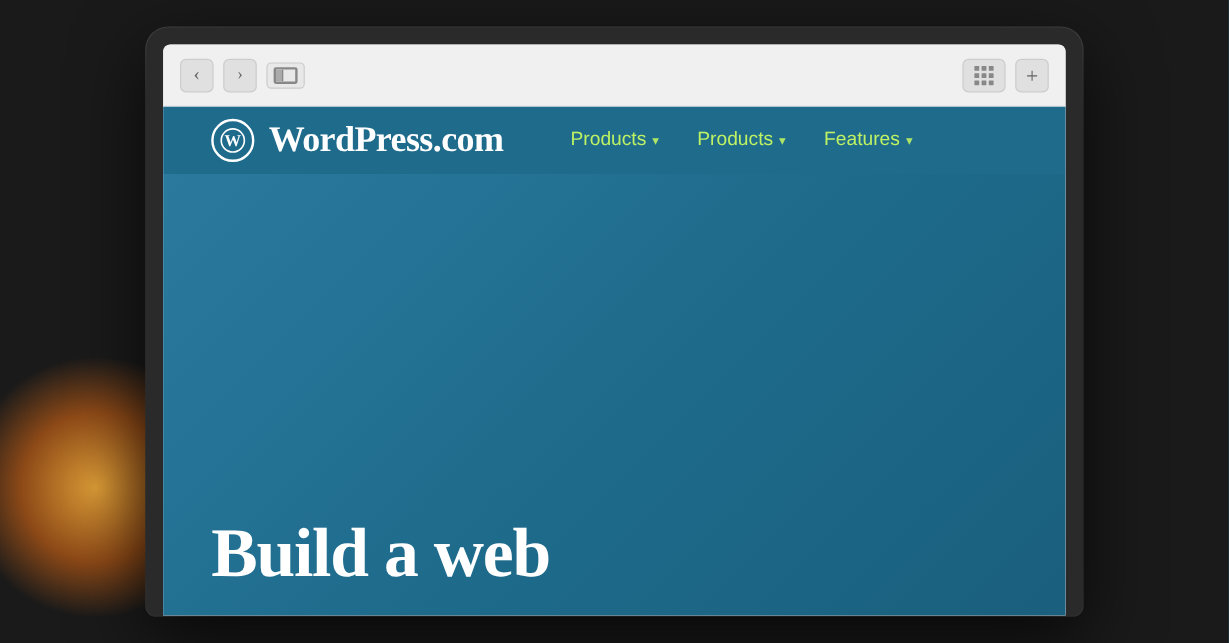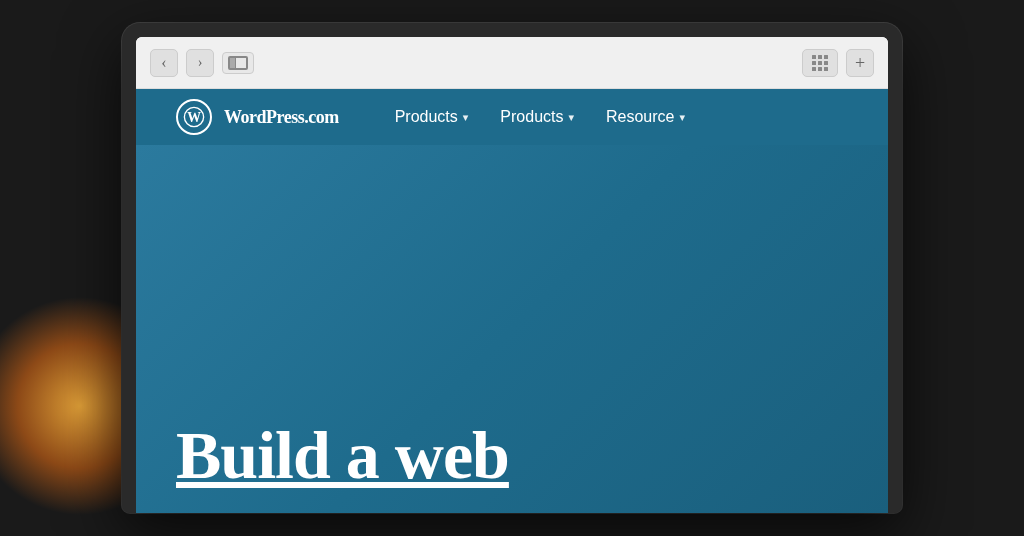--- a/index.html
+++ b/index.html
@@ -184,28 +184,28 @@
       display: flex;
       align-items: center;
       justify-content: center;
       color: white;
       font-size: 20px;
       font-weight: bold;
     }
 
     .wp-site-name {
       color: white;
-      font-size: 18px;
+      font-size: 30px;
       font-weight: 600;
       font-family: 'Georgia', serif;
       letter-spacing: -0.5px;
     }
 
     .nav-item {
-      color: #ffffff;
+      color: #bef264;
       font-size: 16px;
       font-family: -apple-system, BlinkMacSystemFont, 'Segoe UI', sans-serif;
       padding: 0 16px;
       height: 100%;
       display: flex;
       align-items: center;
       gap: 5px;
       cursor: pointer;
       white-space: nowrap;
     }
@@ -219,27 +219,26 @@
     .hero-section {
       flex: 1;
       display: flex;
       align-items: flex-end;
       padding: 30px 40px 20px 40px;
       background: linear-gradient(135deg, #2b7a9e 0%, #1e6b8c 50%, #1a5f7d 100%);
     }
 
     .hero-text {
       color: white;
-      font-size: 68px;
+      font-size: 58px;
       font-weight: 700;
       font-family: 'Georgia', 'Times New Roman', serif;
       line-height: 1.1;
       letter-spacing: -1px;
       white-space: nowrap;
-      text-decoration: underline;
     }
   </style>
 </head>
 <body>
 
 <div class="bokeh-light"></div>
 
 <div class="device-frame">
   <div class="screen">
 
@@ -292,21 +291,21 @@
           <span>Products</span>
           <span class="chevron">▾</span>
         </div>
 
         <div class="nav-item">
           <span>Products</span>
           <span class="chevron">▾</span>
         </div>
 
         <div class="nav-item">
-          <span>Resource</span>
+          <span>Features</span>
           <span class="chevron">▾</span>
         </div>
 
       </div>
 
       <div class="hero-section">
         <div class="hero-text">Build a web</div>
       </div>
 
     </div>

